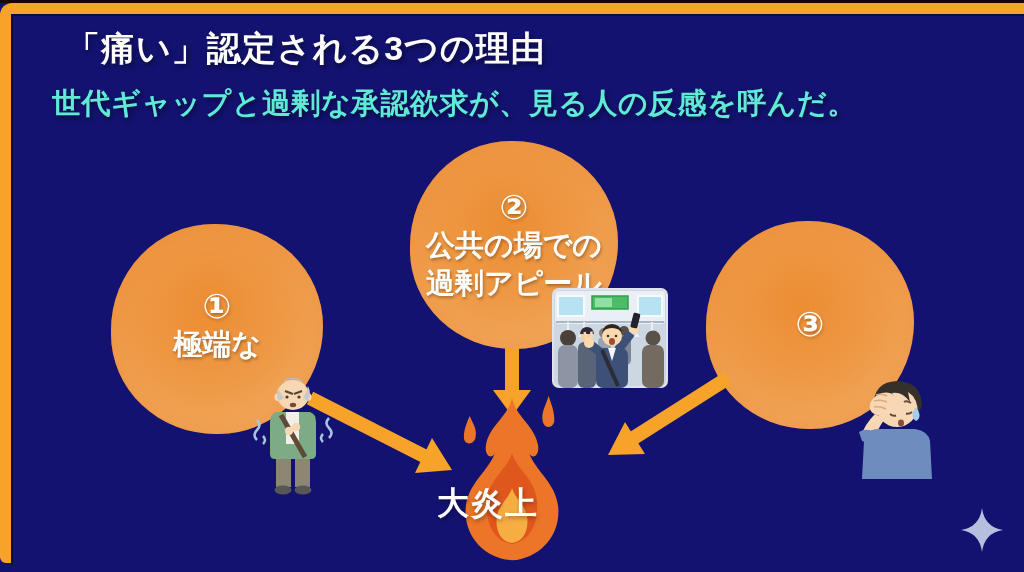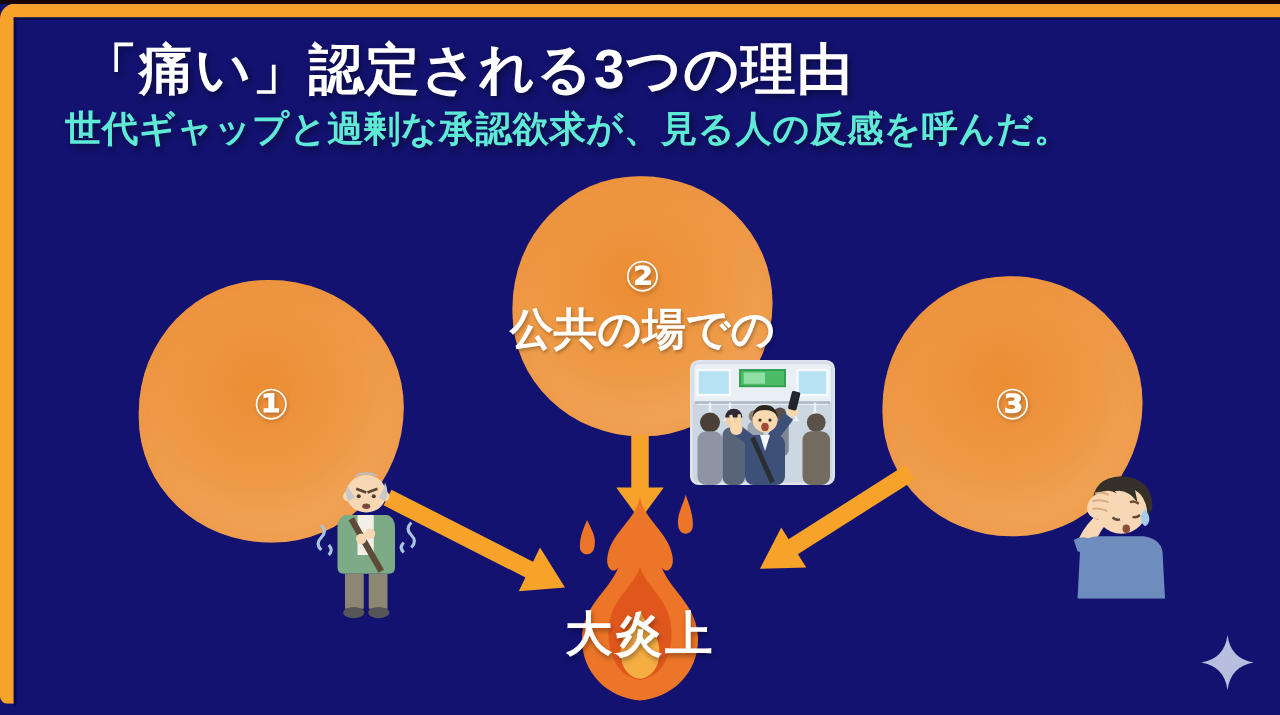--- a/index.html
+++ b/index.html
@@ -15,72 +15,74 @@
     border-left:11px solid #f7a329;border-top:11px solid #f7a329;
     border-radius:12px 0 0 6px;box-sizing:border-box;
     pointer-events:none;
   }
   .frame-inner-line{
     position:absolute;left:11px;top:14px;width:1013px;height:549px;
     border-left:2px solid #0b0a4a;border-top:2px solid #0b0a4a;pointer-events:none;
   }
   
   .title{
-    position:absolute;left:66px;top:26px;color:#fff;font-size:44px;font-weight:800;
+    position:absolute;left:66px;top:26px;color:#fff;font-size:34px;font-weight:800;
     letter-spacing:1px;text-shadow:2px 3px 5px rgba(0,0,0,.45);white-space:nowrap;
   }
   .subtitle{
     position:absolute;left:52px;top:84px;color:#5eead4;font-size:29px;font-weight:800;
     letter-spacing:.5px;text-shadow:2px 3px 5px rgba(0,0,0,.45);white-space:nowrap;
   }
   
   .bubble{
     position:absolute;border-radius:49% 51% 50% 50%/51% 49% 52% 48%;
     background:radial-gradient(circle at 46% 40%,#ec8d33 0%,#ee9a47 48%,#f3ab62 78%,#efa254 92%,#f3b06a 100%);
     display:flex;flex-direction:column;align-items:center;justify-content:center;
     text-align:center;color:#fff;font-weight:800;
     box-shadow:inset 0 0 26px rgba(233,130,40,.55);
   }
   .bubble .num{font-size:34px;line-height:1.15;text-shadow:1px 2px 3px rgba(0,0,0,.25);}
-  .bubble .ln{font-size:35px;line-height:1.28;text-shadow:1px 2px 3px rgba(0,0,0,.3);white-space:nowrap;}
+  .bubble .ln{font-size:29px;line-height:1.28;text-shadow:1px 2px 3px rgba(0,0,0,.3);white-space:nowrap;}
   .b1{left:111px;top:224px;width:212px;height:210px;}
   .b1 .content{transform:translateY(-4px);}
   .b2{left:410px;top:141px;width:208px;height:208px;}
   .b3{left:706px;top:221px;width:208px;height:208px;}
   .content{display:flex;flex-direction:column;align-items:center;}
   
   .overlay{position:absolute;left:0;top:0;pointer-events:none;}
   
   .fire-wrap{position:absolute;left:437px;top:390px;width:150px;height:178px;}
   .fire-label{
-    position:absolute;left:437px;top:482px;width:150px;text-align:center;
-    color:#fff;font-size:38px;font-weight:800;letter-spacing:2px;
+    position:absolute;left:437px;top:482px;width:150px;
+    color:#fff;font-size:32px;font-weight:800;letter-spacing:2px;
     text-shadow:1px 2px 4px rgba(0,0,0,.35);
   }
   .illus{position:absolute;}
 </style>
 </head>
 <body>
 
 <div class="top-black"></div>
 <div class="frame"></div>
 <div class="frame-inner-line"></div>
 
 <div class="title">「痛い」認定される3つの理由</div>
 <div class="subtitle">世代ギャップと過剰な承認欲求が、見る人の反感を呼んだ。</div>
 
 <div class="bubble b1">
   <div class="content">
     <div class="num">①</div>
+    <div class="ln">極端な</div>
   </div>
 </div>
 <div class="bubble b2">
   <div class="content">
     <div class="num">②</div>
     <div class="ln">公共の場での</div>
+    <div class="ln">過剰アピール</div>
   </div>
 </div>
 <div class="bubble b3">
   <div class="content">
     <div class="num">③</div>
   </div>
 </div>
 
 <svg class="overlay" width="1024" height="572">
   <g>

